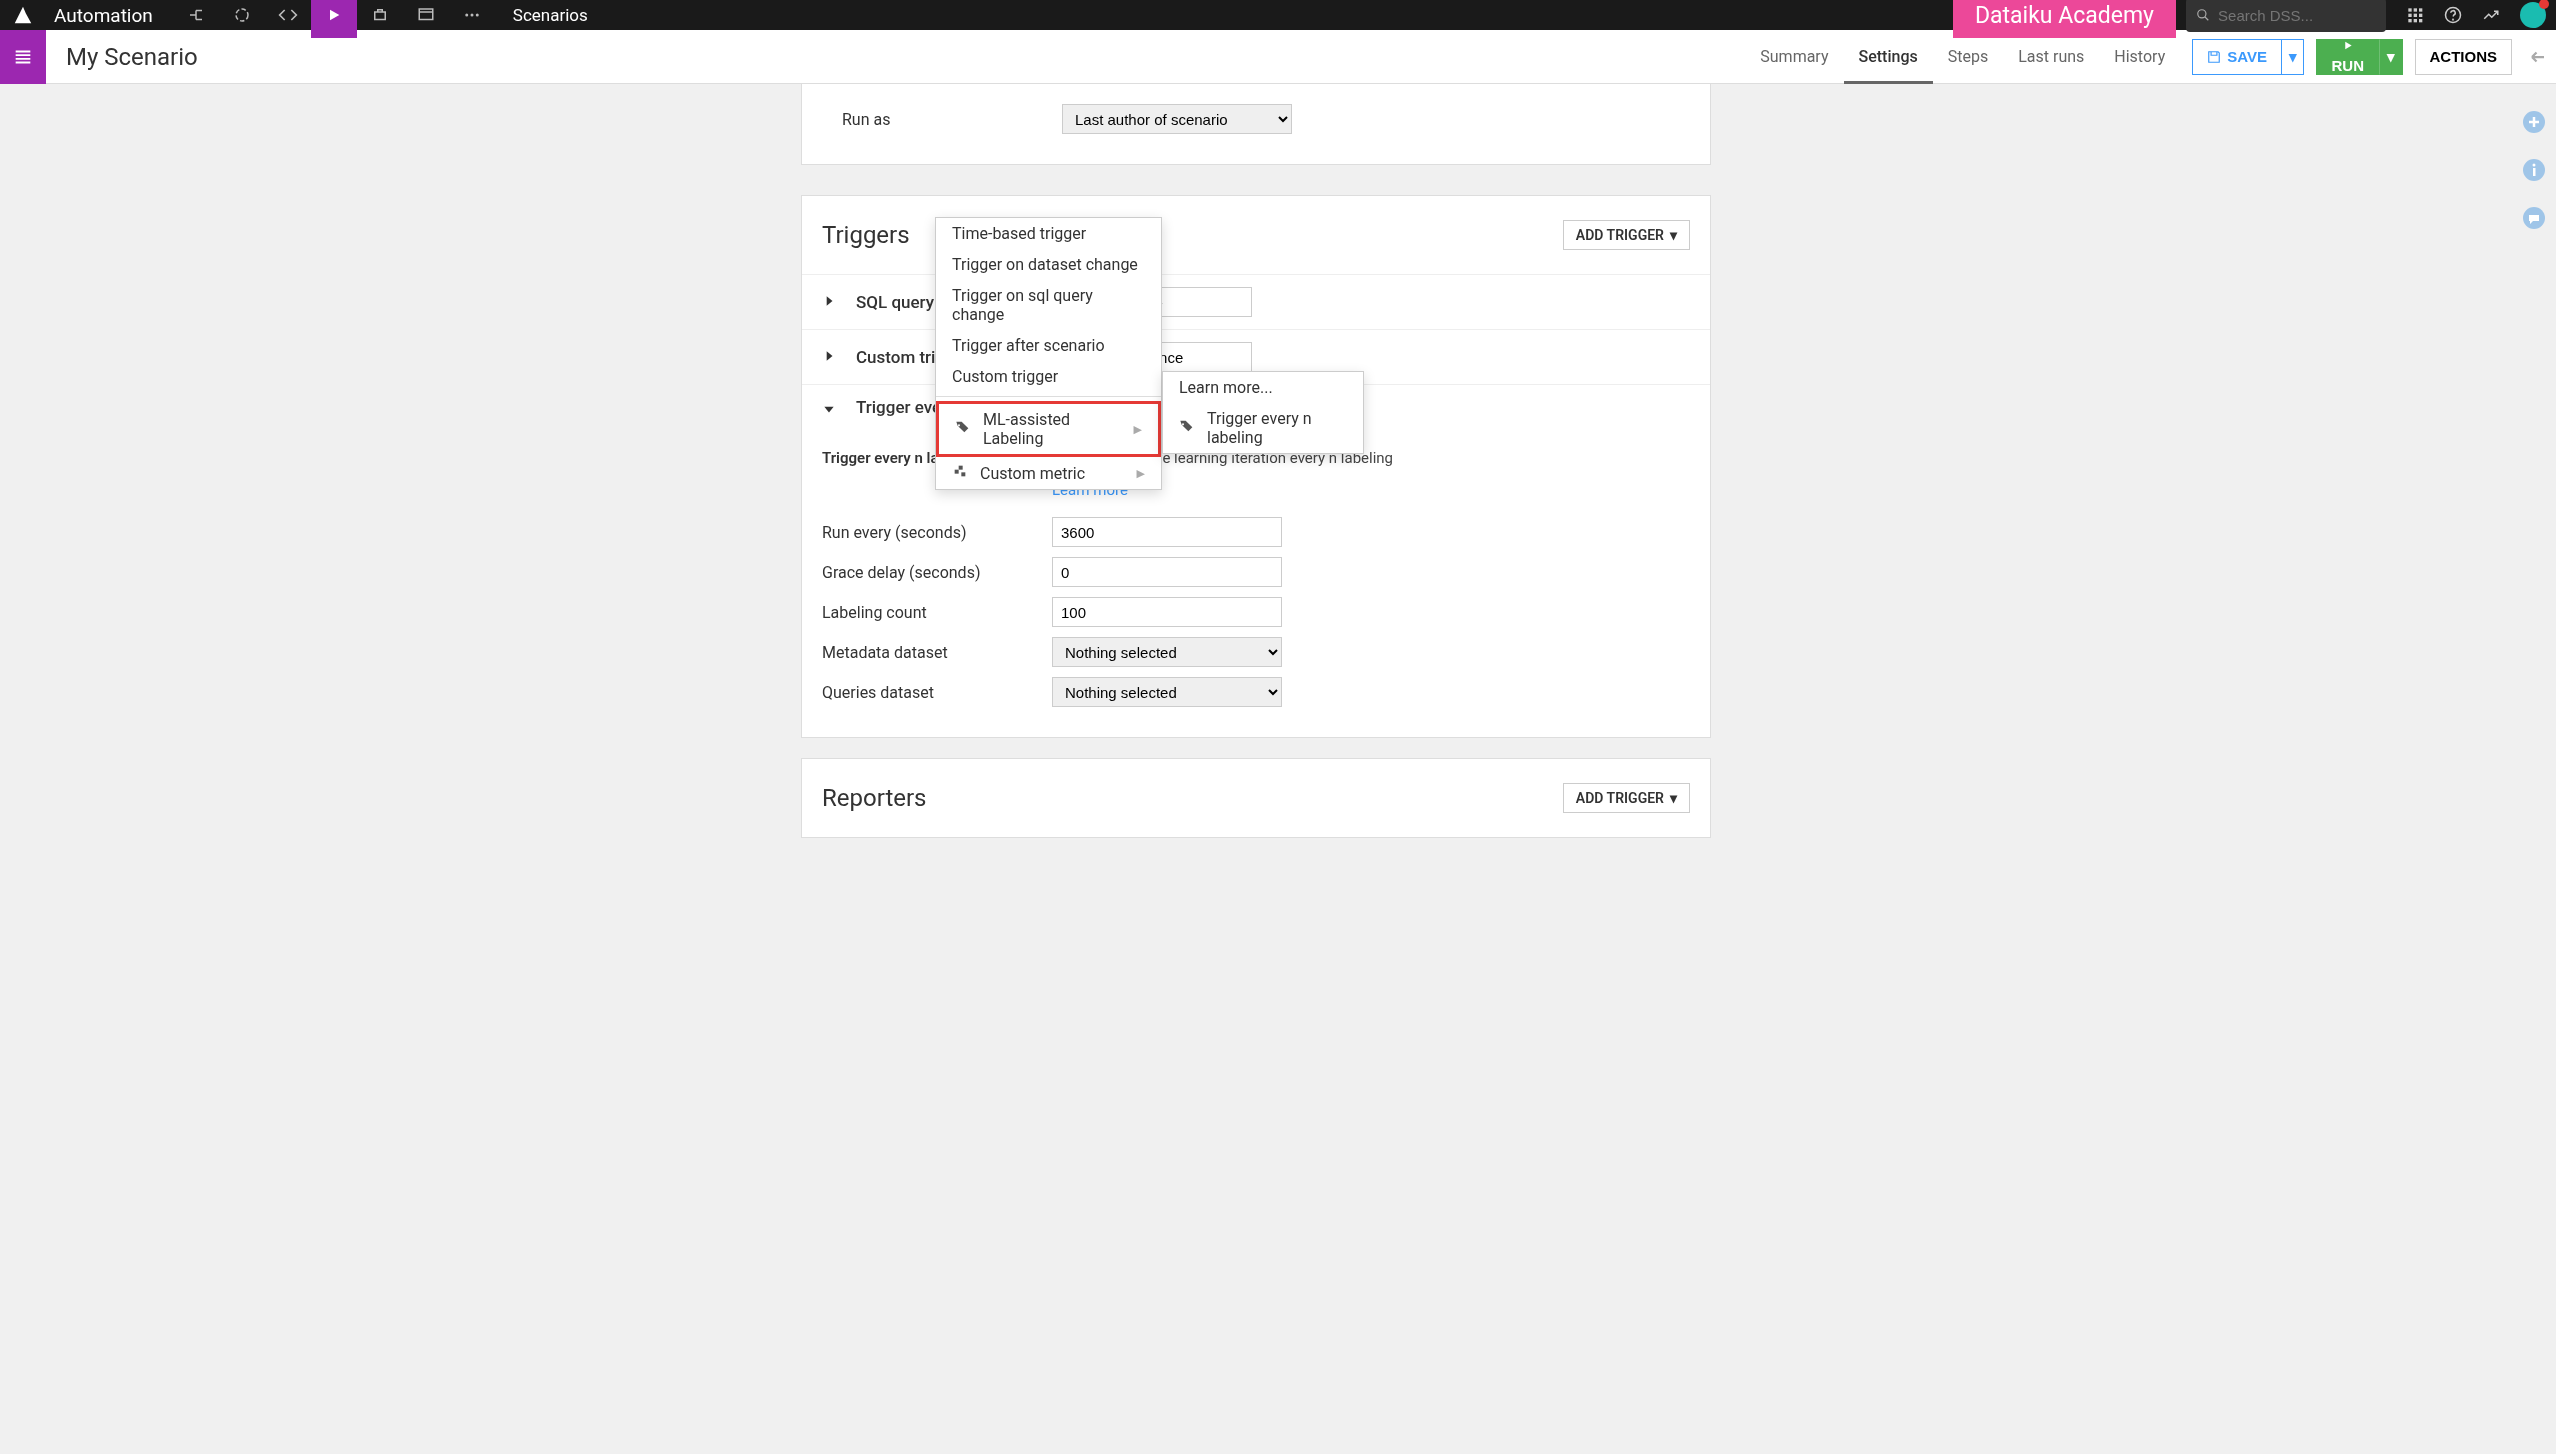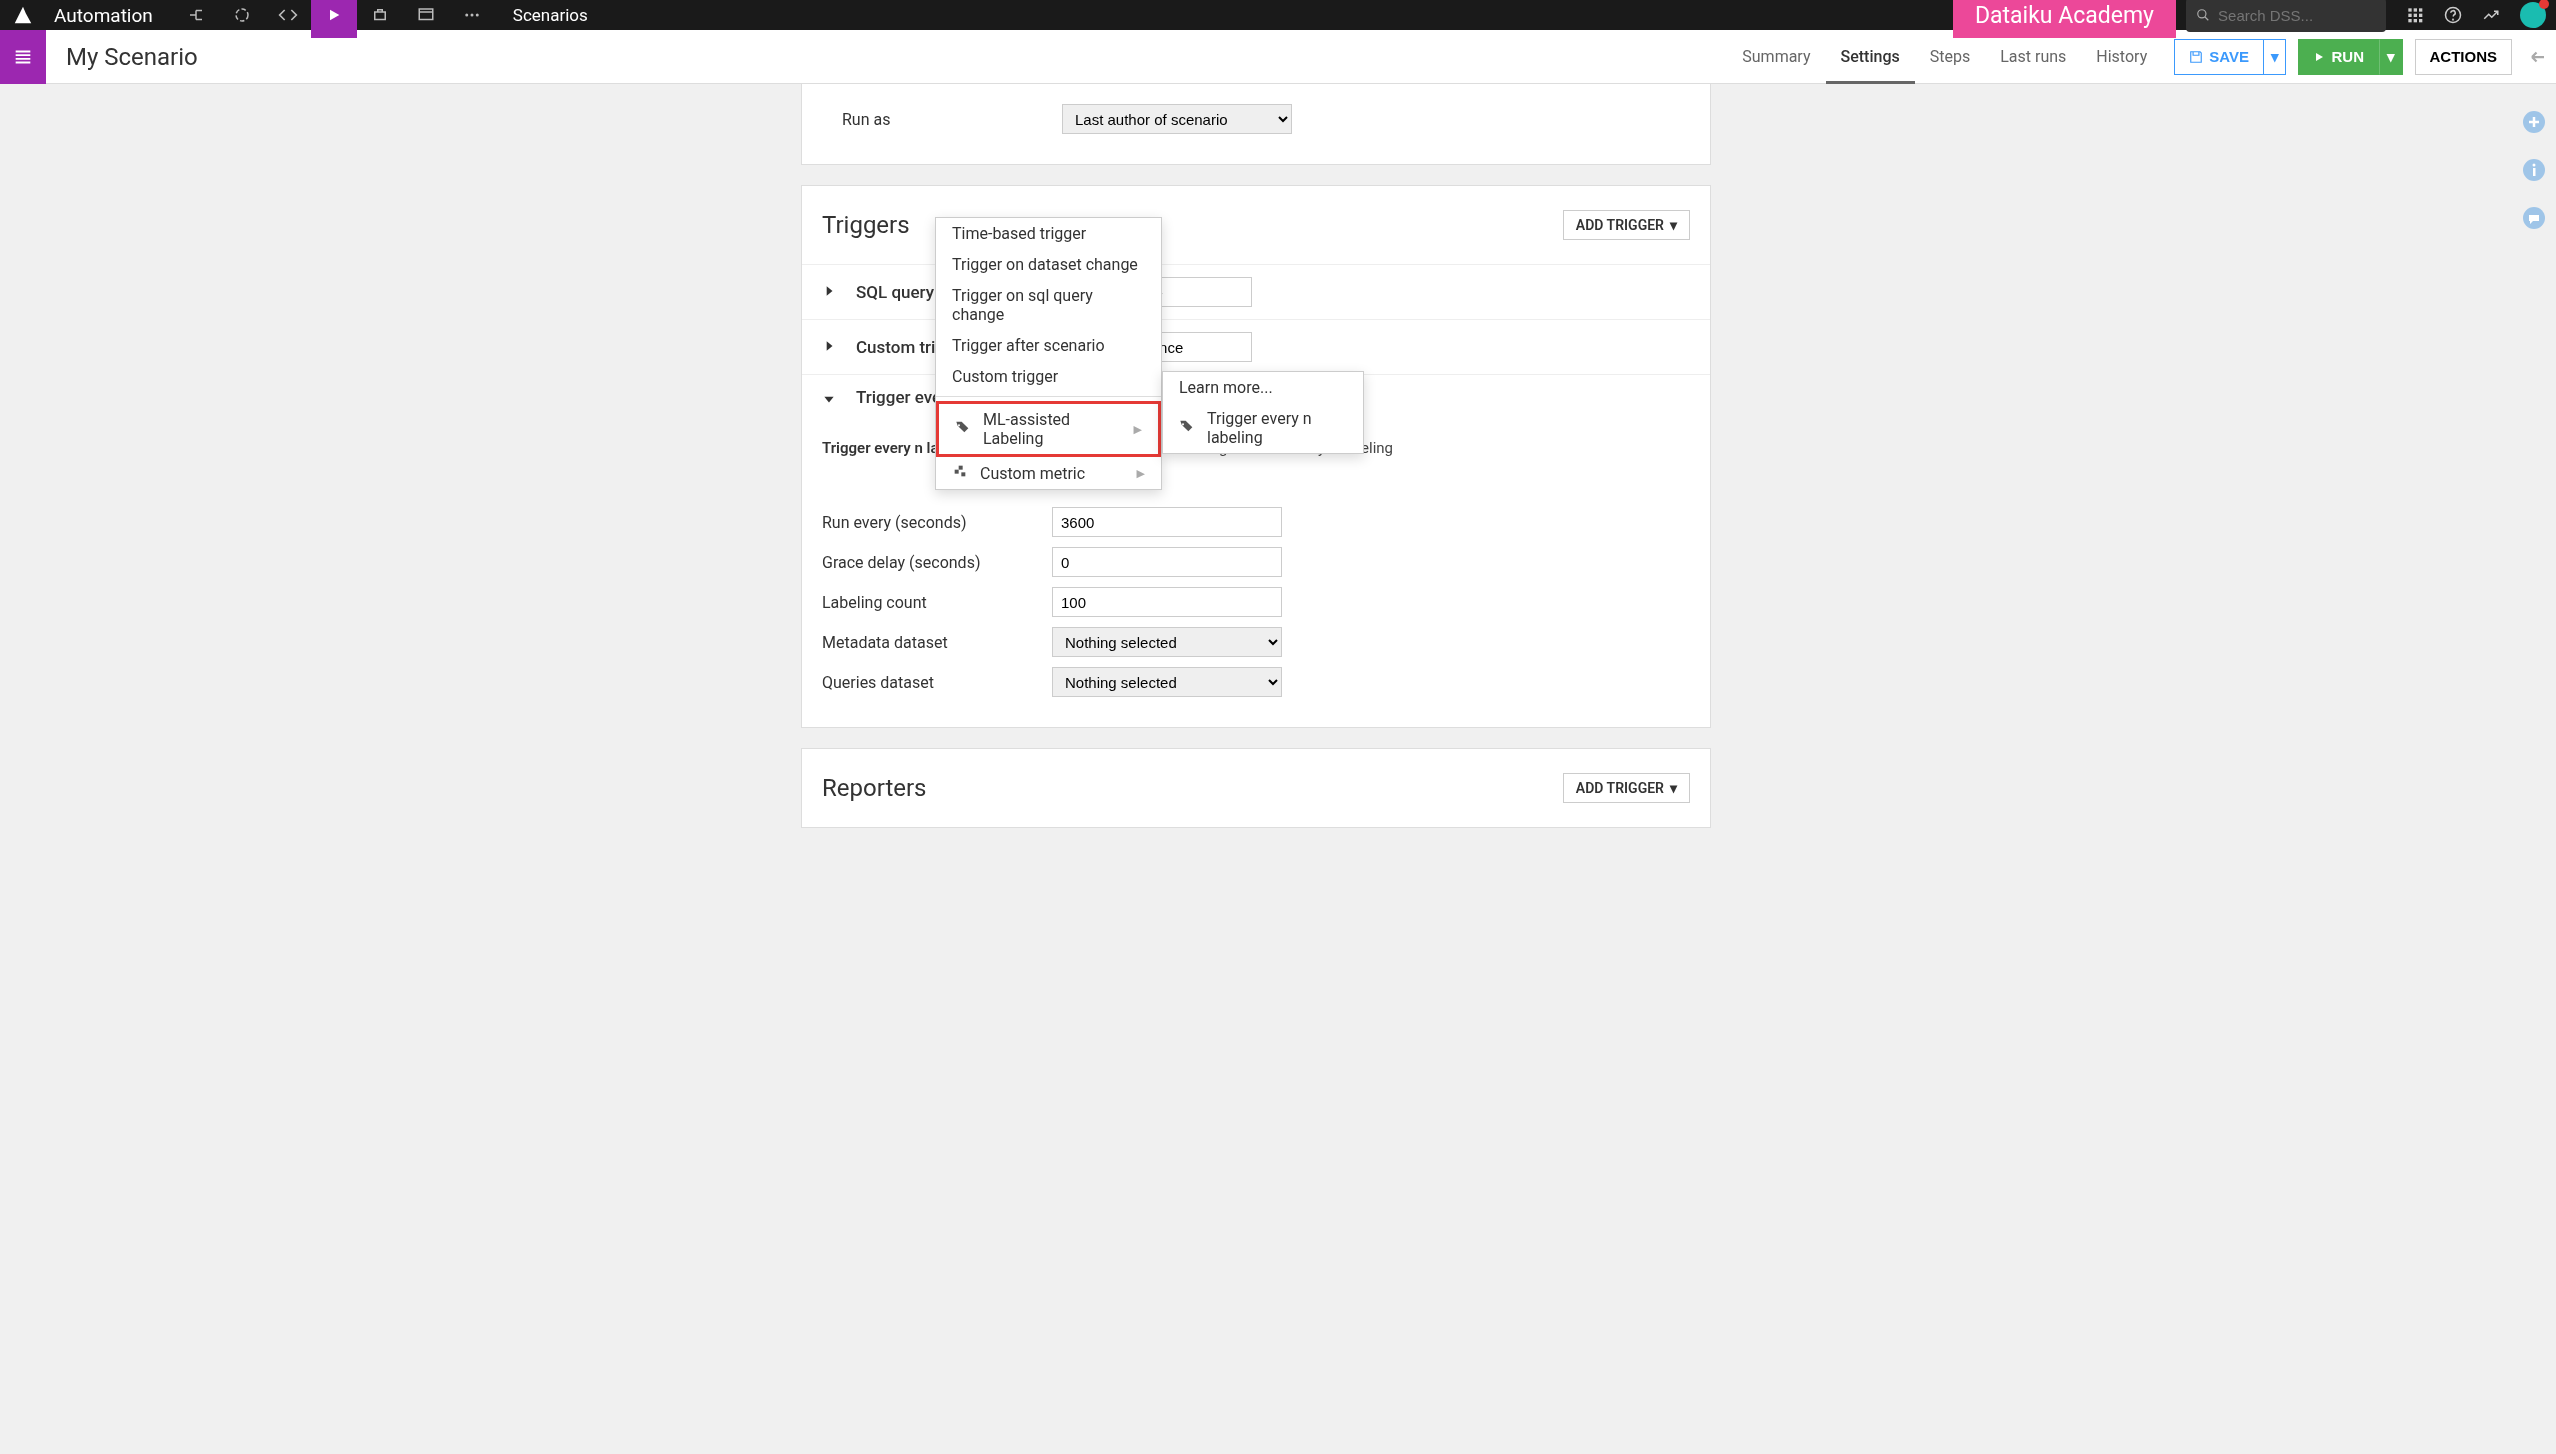--- a/index.html
+++ b/index.html
@@ -26,41 +26,41 @@
 .subheader { background: #fff; height: 54px; display: flex; align-items: center; border-bottom: 1px solid #ddd; }
 .subheader .list-icon { width: 46px; height: 54px; background: #9c27b0; display: flex; align-items: center; justify-content: center; color: #fff; }
 .subheader .scenario-title { font-size: 24px; font-weight: 400; margin-left: 20px; }
 .subheader .spacer { flex: 1; }
 .subheader .tab { padding: 0 15px; height: 54px; display: flex; align-items: center; font-size: 16px; color: #666; cursor: pointer; position: relative; }
 .subheader .tab.active { color: #333; font-weight: 500; }
 .subheader .tab.active::after { content: ""; position: absolute; bottom: 0; left: 0; right: 0; height: 3px; background: #666; }
 .subheader .btn { margin-left: 12px; height: 36px; border: 1px solid #ccc; background: #fff; padding: 0 14px; font-size: 15px; font-weight: 600; cursor: pointer; display: flex; align-items: center; gap: 6px; }
 .subheader .btn.save { border-color: #3b99fc; color: #3b99fc; }
 .subheader .btn.save-caret { border-color: #3b99fc; border-left: none; padding: 0 7px; color: #3b99fc; margin-left: 0; }
-.subheader .btn.run { background: #4caf50; border-color: #4caf50; color: #fff; }
+.subheader .btn.run { background: #4caf50; border-color: #4caf50; color: #fff; flex-direction: column; }
 .subheader .btn.run-caret { background: #4caf50; border-color: #4caf50; border-left: 1px solid #6fbf73; color: #fff; margin-left: 0; padding: 0 7px; }
 .subheader .btn.actions { }
 .subheader .collapse-icon { width: 36px; display: flex; align-items: center; justify-content: center; color: #aaa; cursor: pointer; margin-left: 8px; }
 
 
 .main-wrap { display: flex; }
 .content { flex: 1; padding: 0 0 40px; overflow-y: auto; }
 .side-rail { width: 44px; display: flex; flex-direction: column; align-items: center; gap: 20px; padding-top: 24px; }
 .side-rail .ricon { width: 28px; height: 28px; border-radius: 50%; display: flex; align-items: center; justify-content: center; color: #8eb8e5; }
 
 .panel { background: #fff; margin: 0 auto 20px; width: 910px; border: 1px solid #ddd; }
 .panel-header { padding: 24px 20px; display: flex; align-items: center; justify-content: space-between; }
 .panel-header h2 { font-size: 24px; font-weight: 400; }
 .panel-header .add-btn { border: 1px solid #ccc; padding: 6px 12px; font-size: 14px; font-weight: 600; cursor: pointer; display: flex; align-items: center; gap: 6px; }
 .row { display: flex; align-items: center; padding: 10px 20px; }
 .row .label { width: 220px; font-size: 16px; }
 .row select, .row input[type=text], .row input[type=number] { border: 1px solid #ccc; height: 30px; padding: 0 8px; font-size: 15px; }
 .row select { width: 230px; }
 
-.runas-panel { background: #fff; margin: 0 auto 20px; width: 910px; padding: 10px 20px 20px; border-left: 1px solid #ddd; border-right: 1px solid #ddd; border-bottom: 1px solid #ddd; }
+.runas-panel { background: #fff; margin: 0 auto 30px; width: 910px; padding: 10px 20px 20px; border-left: 1px solid #ddd; border-right: 1px solid #ddd; border-bottom: 1px solid #ddd; }
 .runas-panel .row .label { width: 220px; }
 
 .trigger-head { display: flex; align-items: center; gap: 16px; padding: 12px 20px; border-top: 1px solid #eee; }
 .trigger-head .chev { width: 18px; cursor: pointer; color: #333; }
 .trigger-head .tname { width: 150px; font-size: 17px; font-weight: 500; }
 .trigger-head input { border: 1px solid #ccc; height: 30px; padding: 0 8px; width: 230px; font-size: 15px; }
 
 .expanded-head { display: flex; align-items: flex-start; gap: 16px; padding: 12px 20px; border-top: 1px solid #eee; }
 .expanded-head .chev { width: 18px; cursor: pointer; margin-top: 4px; }
 .expanded-head .tname-wrap { width: 180px; font-size: 17px; font-weight: 500; }

